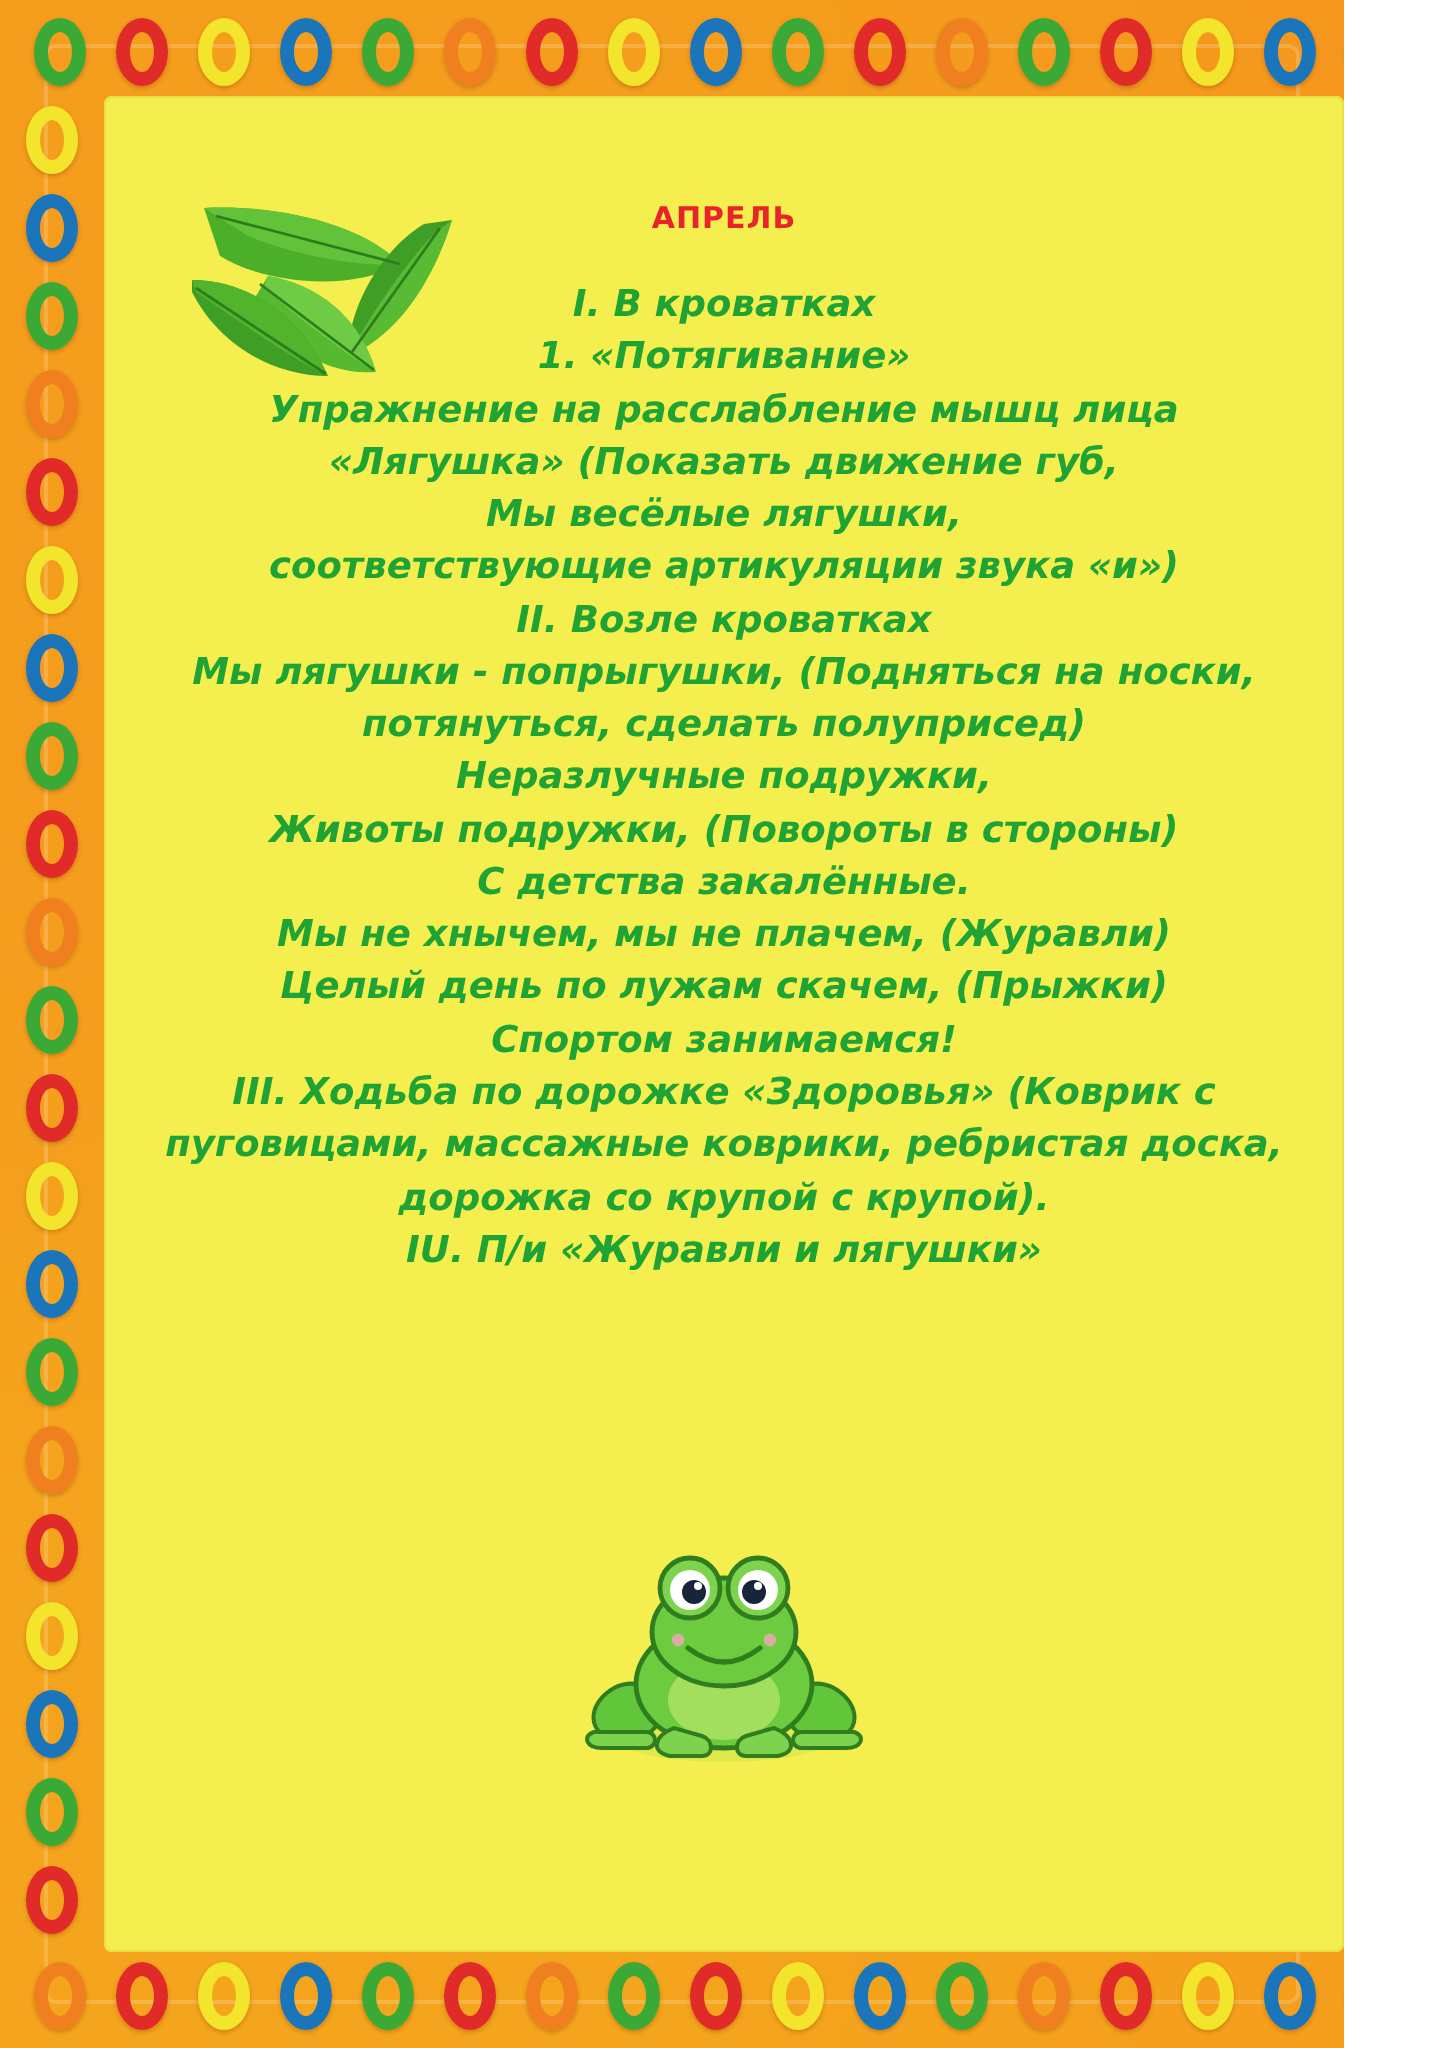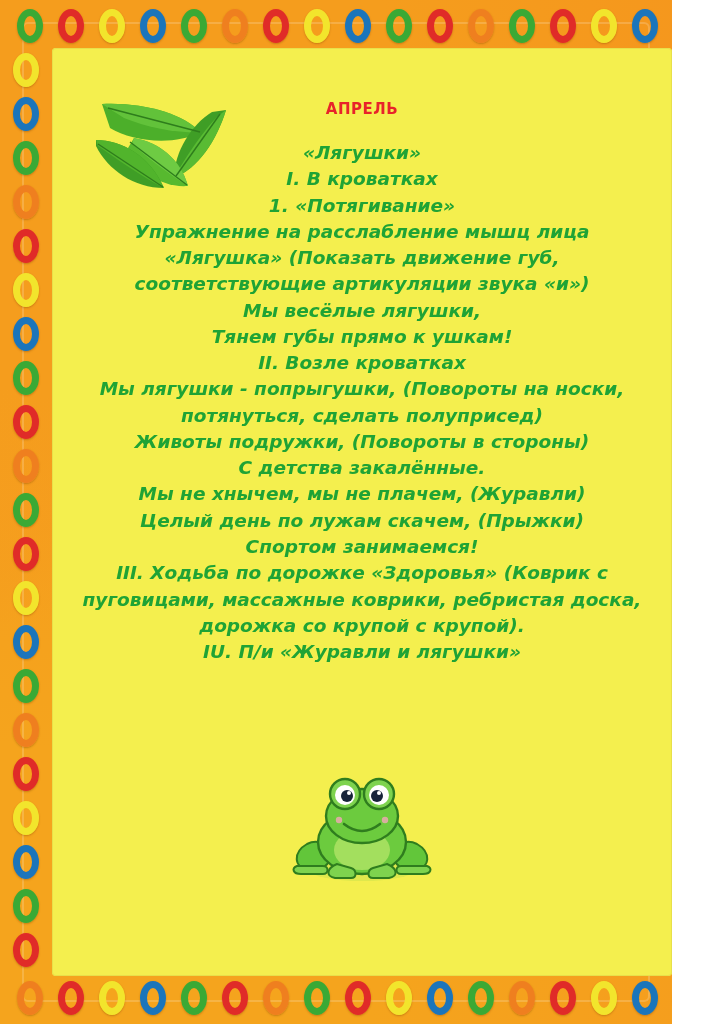--- a/index.html
+++ b/index.html
@@ -211,34 +211,33 @@
         <path d="M20 14 L112 38" stroke="#2e7d1c" stroke-width="1.4" fill="none"></path>
         <path d="M132 20 L88 82" stroke="#2e7d1c" stroke-width="1.4" fill="none"></path>
         <path d="M42 48 L99 91" stroke="#2e7d1c" stroke-width="1.4" fill="none"></path>
         <path d="M10 50 L75 93" stroke="#2e7d1c" stroke-width="1.4" fill="none"></path>
       </g>
     </svg>
 
     <div class="month">АПРЕЛЬ</div>
 
     <div class="content">
-      <span class="line c-green">«Лягушки»</span>
       <span class="line c-green">I.   В кроватках</span>
       <span class="line c-green">1.  «Потягивание»</span>
       <span class="line c-green">Упражнение на расслабление мышц лица</span>
       <span class="line c-green">«Лягушка» (Показать движение губ,</span>
+      <span class="line c-green">Мы весёлые лягушки,</span>
       <span class="line c-green">соответствующие артикуляции звука «и»)</span>
-      <span class="line c-green">Мы весёлые лягушки,</span>
-      <span class="line c-green">Тянем губы прямо к ушкам!</span>
 
       <span class="gap-md"></span>
 
       <span class="line c-green">II.   Возле кроватках</span>
-      <span class="line c-green">Мы лягушки - попрыгушки, (Повороты на носки,</span>
+      <span class="line c-green">Мы лягушки - попрыгушки, (Подняться на носки,</span>
       <span class="line c-green">потянуться, сделать полуприсед)</span>
+      <span class="line c-green">Неразлучные подружки,</span>
       <span class="line c-green">Животы подружки, (Повороты   в стороны)</span>
       <span class="line c-green">С детства закалённые.</span>
       <span class="line c-green">Мы не хнычем, мы не плачем, (Журавли)</span>
       <span class="line c-green">Целый день по лужам скачем,   (Прыжки)</span>
       <span class="line c-green">Спортом занимаемся!</span>
 
       <span class="gap-lg"></span>
 
       <span class="line c-green">III.   Ходьба по дорожке «Здоровья» (Коврик с</span>
       <span class="line c-green">пуговицами, массажные коврики, ребристая доска,</span>

